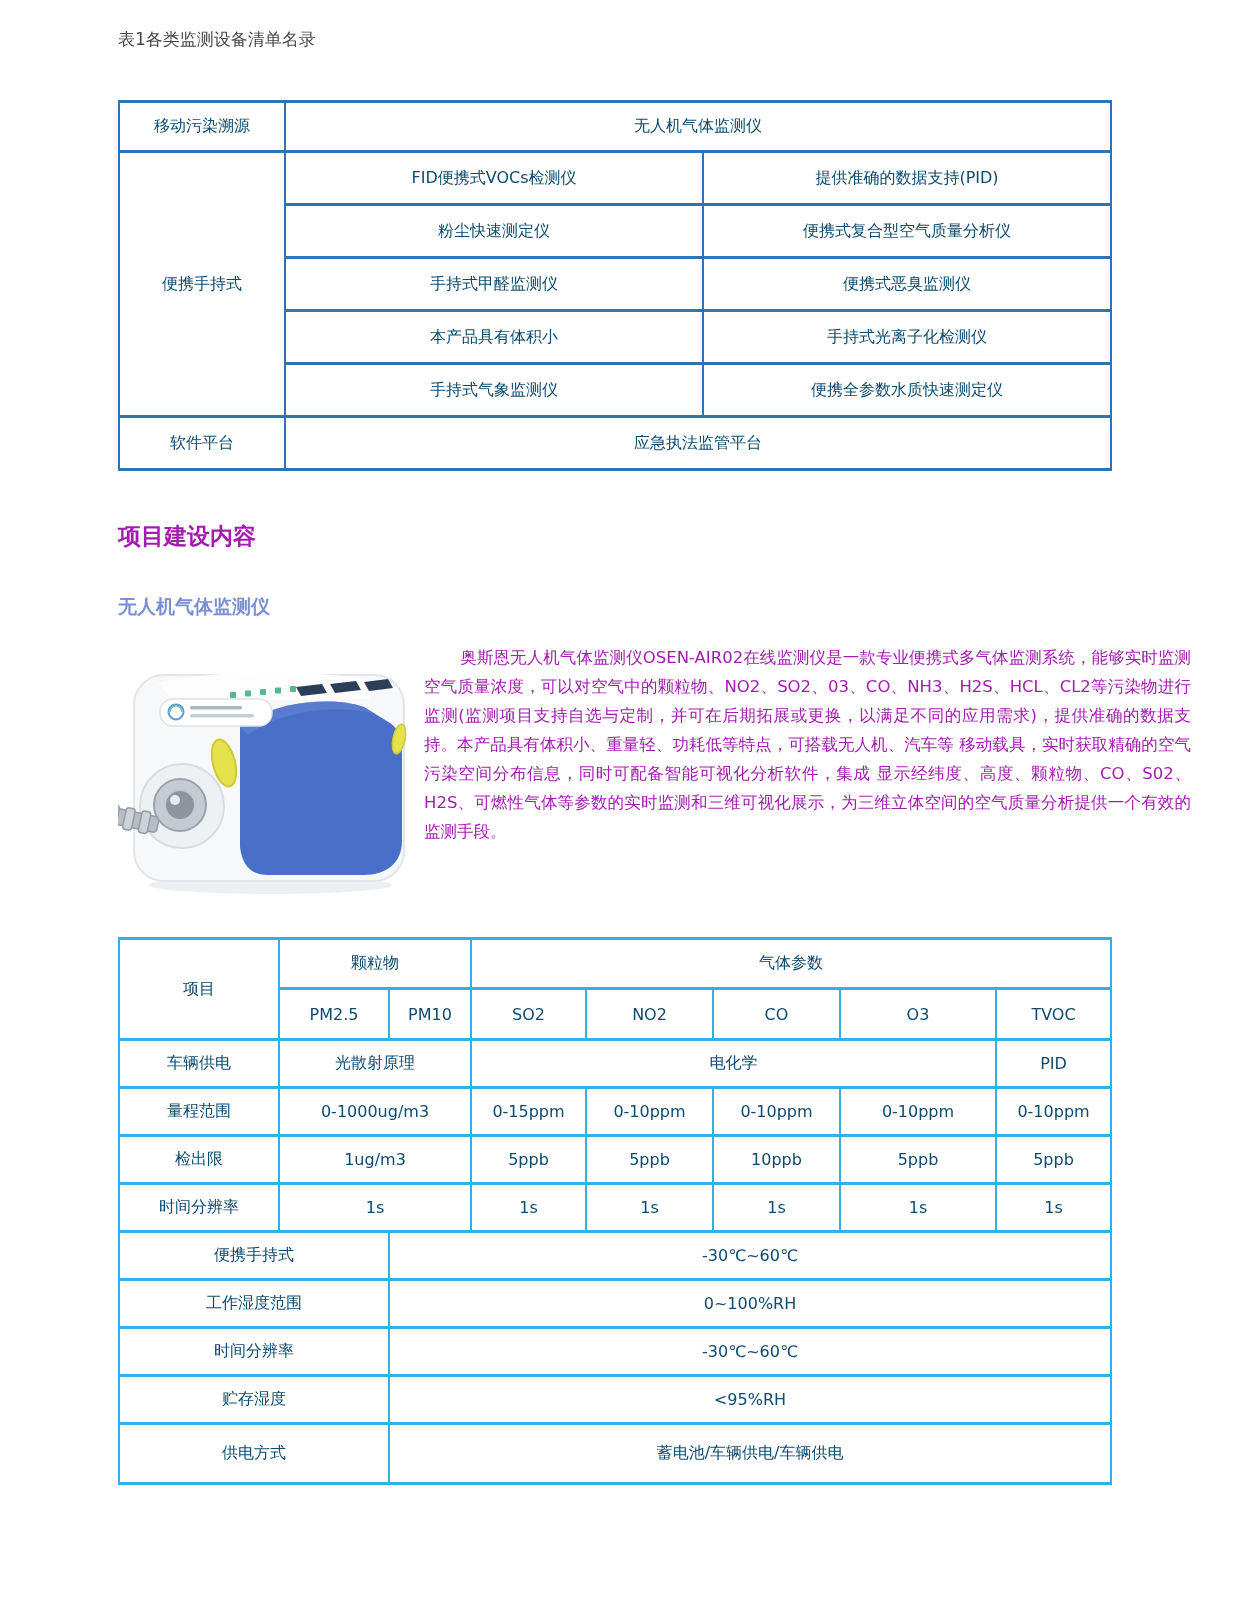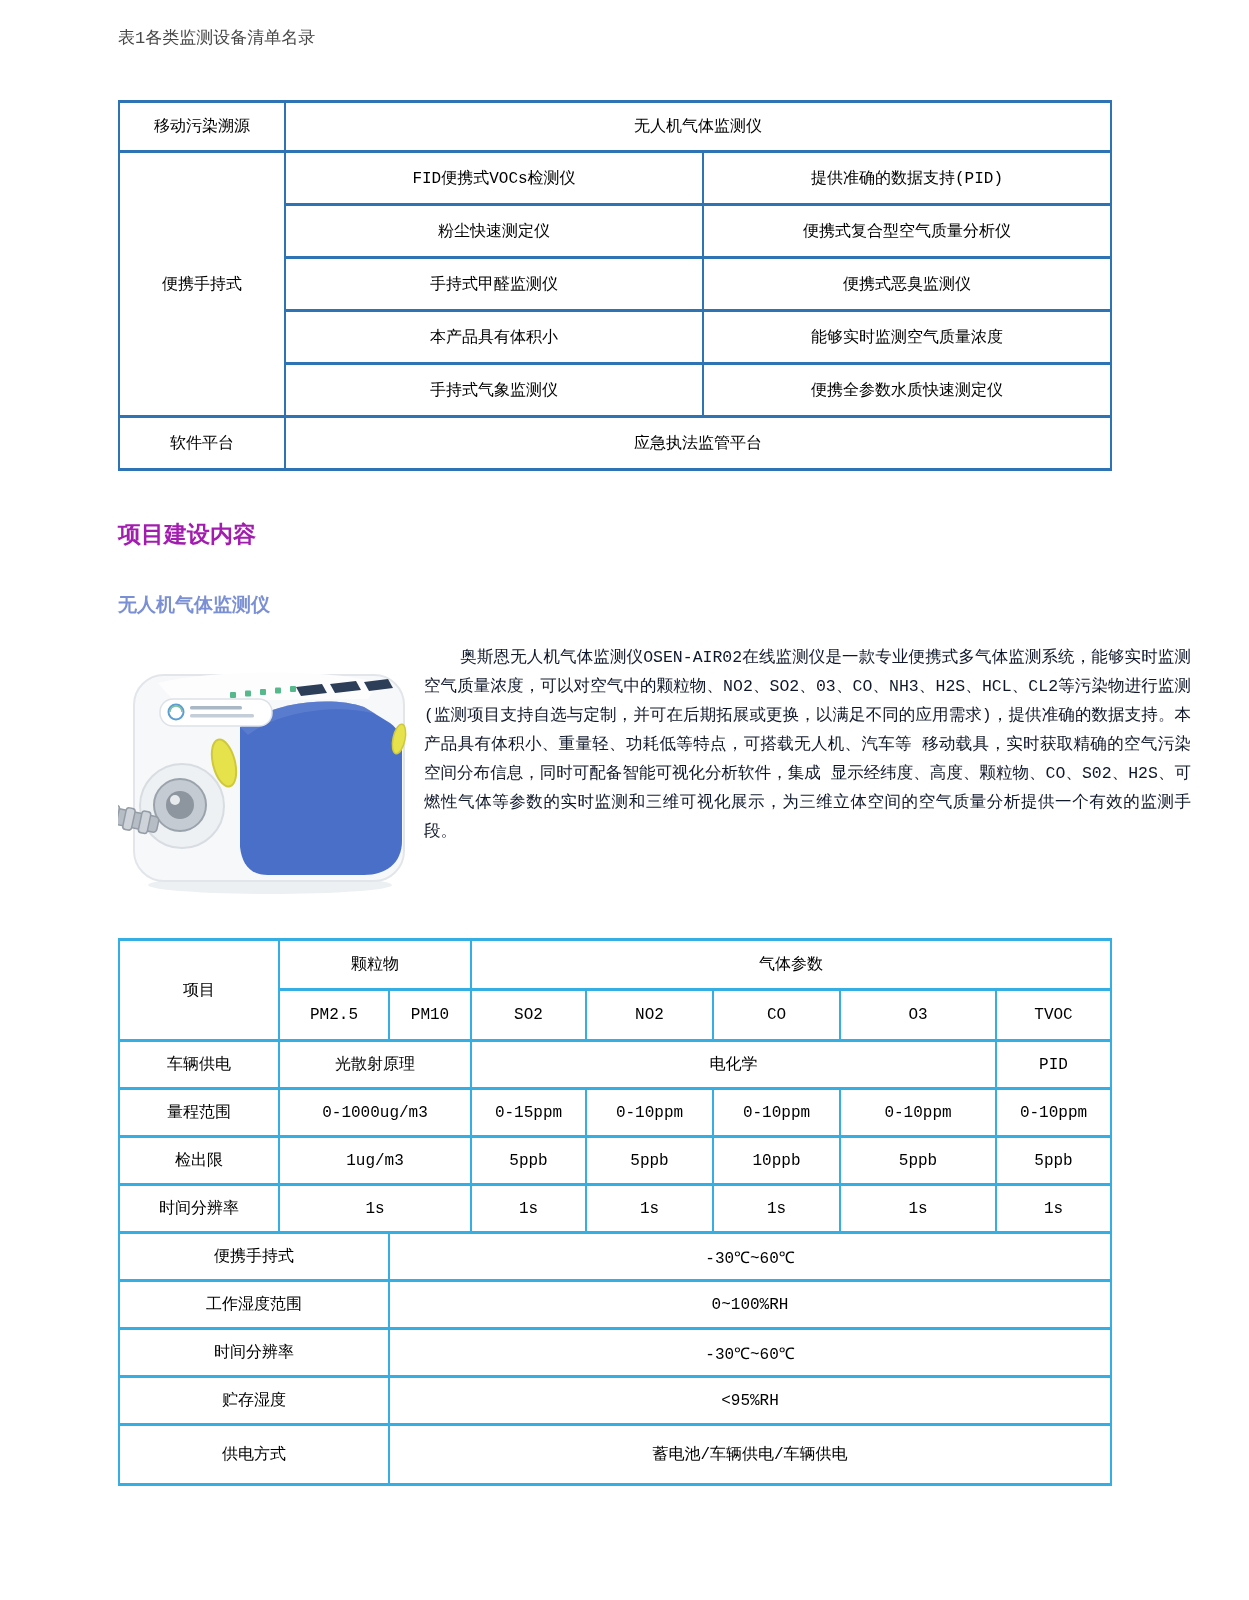--- a/index.html
+++ b/index.html
@@ -1,42 +1,42 @@
 <!DOCTYPE html>
 <html><head>
 <meta charset="utf-8">
 <style>
   html,body { margin:0; padding:0; background:#ffffff; }
   body { width:1249px; font-family:"DejaVu Sans","Liberation Sans",sans-serif; color:#3b3b3b; }
-  .page { box-sizing:border-box; width:1249px; min-height:1600px; padding:28px 58px 40px 118px;font-family:Liberation Mono, monospace; }
+  .page { box-sizing:border-box; width:1249px; min-height:1600px; padding:28px 58px 40px 118px; }
 
   .doc-title { font-size:17px; color:#474747; line-height:22px; margin:0 0 50px 0; font-weight:400; }
 
   table { border-collapse:collapse; table-layout:fixed; width:992px; }
-  td { text-align:center; vertical-align:middle; font-size:16px; color:#000000; padding:2px 6px; word-break:break-all; }
+  td { text-align:center; vertical-align:middle; font-size:16px; color:#0c4a6e; padding:2px 6px; word-break:break-all; }
 
   
   .t1 td { border:2px solid #2E74B5; border-top-width:3px; border-bottom-width:3px; }
   .t1 .r-head { height:50px; }
   .t1 .r-dev { height:53px; }
 
   
   .t2 td { border:2px solid #35AEE4; border-top-width:3px; border-bottom-width:3px; }
   .t2 .r-g { height:50px; }
   .t2 .r-p { height:51px; }
   .t2 .r-d { height:48px; }
   .t2 .r-env { height:48px; }
   .t2 .r-last { height:60px; }
 
   .h-main { font-size:23px; font-weight:bold; color:#a21caf; margin:50px 0 0 0; line-height:30px; }
   .h-sub  { font-size:19px; font-weight:bold; color:#7B8FD4; margin:42px 0 0 0; line-height:26px; }
 
   .product-row { display:flex; align-items:flex-start; margin-top:24px; }
   .product-fig { width:306px; flex:0 0 306px; }
-  .product-desc { flex:1; margin:0; font-size:16.5px; line-height:29px; text-align:justify; text-indent:2.2em; color:#0f172a; }
+  .product-desc { flex:1; margin:0; font-size:16.5px; line-height:29px; text-align:justify; text-indent:2.2em; color:#a21caf; }
 
   .spec-wrap { margin-top:34px; }
 </style>
 </head>
 <body>
 
 <div class="page">
 
   <p class="doc-title">表1各类监测设备清单名录</p>
 
@@ -59,21 +59,21 @@
     <tr class="r-dev">
       <td>粉尘快速测定仪</td>
       <td>便携式复合型空气质量分析仪</td>
     </tr>
     <tr class="r-dev">
       <td>手持式甲醛监测仪</td>
       <td>便携式恶臭监测仪</td>
     </tr>
     <tr class="r-dev">
       <td>本产品具有体积小</td>
-      <td>能够实时监测空气质量浓度</td>
+      <td>手持式光离子化检测仪</td>
     </tr>
     <tr class="r-dev">
       <td>手持式气象监测仪</td>
       <td>便携全参数水质快速测定仪</td>
     </tr>
     <tr class="r-dev">
       <td>软件平台</td>
       <td colspan="2">应急执法监管平台</td>
     </tr>
   </tbody>

